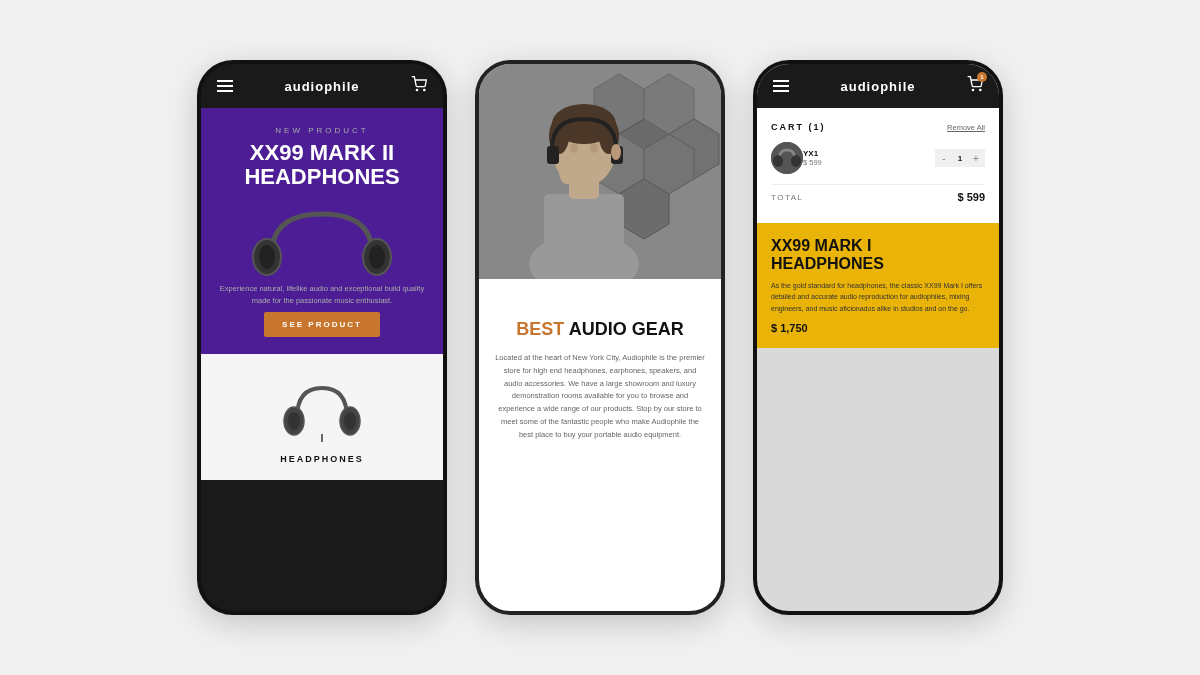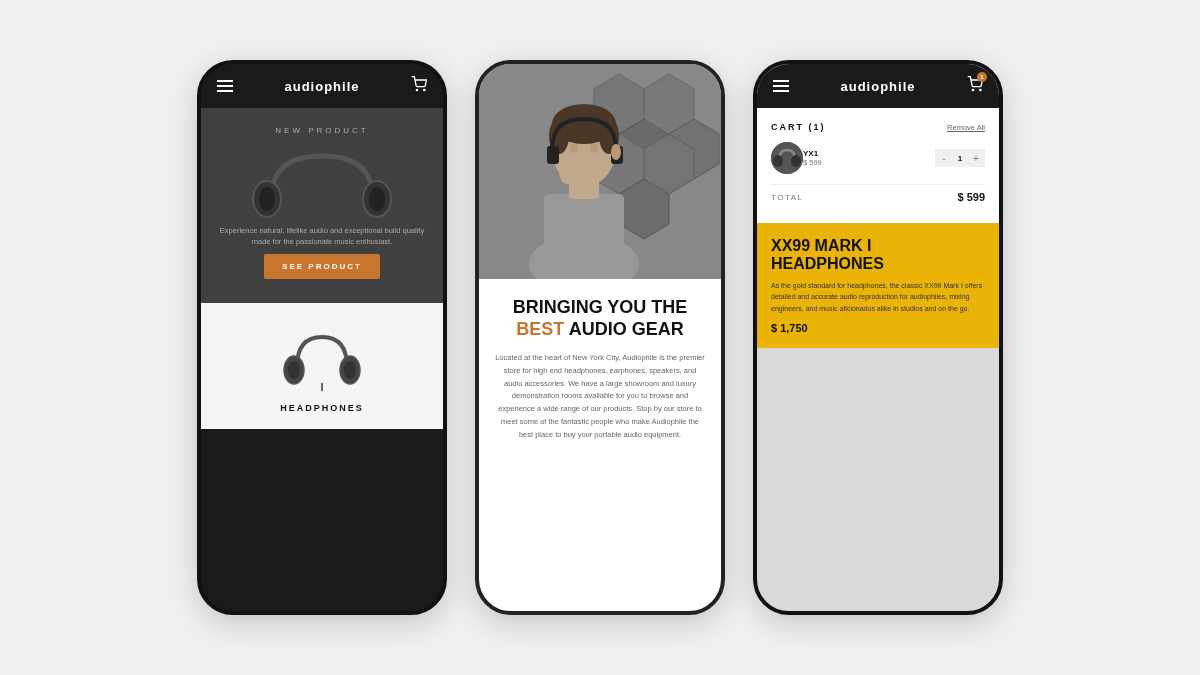--- a/index.html
+++ b/index.html
@@ -53,22 +53,22 @@
     
     .p1-header {
       background: #1a1a1a;
       display: flex;
       align-items: center;
       justify-content: space-between;
       padding: 12px 16px;
       color: #fff;
     }
     .p1-hero {
-      background: #404040;
-      padding: 18px 16px 14px;
+      background: #4c1d95;
+      padding: 18px 16px 7px;
       text-align: center;
       position: relative;
       overflow: hidden;
     }
     .p1-hero-subtitle {
       color: #aaa;
       font-size: 8px;
       letter-spacing: 3px;
       text-transform: uppercase;
       margin-bottom: 6px;
@@ -364,20 +364,24 @@
         <svg class="cart-svg" viewBox="0 0 24 24" fill="none" stroke="white" stroke-width="2">
           <circle cx="9" cy="21" r="1"></circle>
           <circle cx="20" cy="21" r="1"></circle>
           <path d="M1 1h4l2.68 13.39a2 2 0 0 0 2 1.61h9.72a2 2 0 0 0 2-1.61L23 6H6"></path>
         </svg>
       </div>
     </div>
 
     <div class="p1-hero">
       <div class="p1-hero-subtitle">NEW PRODUCT</div>
+      <div class="p1-hero-title">
+        <span>XX99 MARK II
+HEADPHONES</span>
+      </div>
       
       <div class="headphone-hero-img">
         <svg viewBox="0 0 160 80" width="160" height="80">
 
           <path d="M30,55 Q30,15 80,15 Q130,15 130,55" stroke="#555" stroke-width="5" fill="none"></path>
 
           <ellipse cx="25" cy="58" rx="14" ry="18" fill="#333" stroke="#555" stroke-width="2"></ellipse>
           <ellipse cx="25" cy="58" rx="8" ry="12" fill="#222"></ellipse>
 
           <ellipse cx="135" cy="58" rx="14" ry="18" fill="#333" stroke="#555" stroke-width="2"></ellipse>
@@ -440,21 +444,21 @@
 
         <ellipse cx="137" cy="88" rx="5" ry="8" fill="#b89878"></ellipse>
 
         <ellipse cx="95" cy="84" rx="4" ry="5" fill="#a07850" opacity="0.3"></ellipse>
         <ellipse cx="115" cy="84" rx="4" ry="5" fill="#a07850" opacity="0.3"></ellipse>
       </svg>
     </div>
 
     <div class="p2-content">
       <div class="p2-title">
-        <span>BRINGING YOU THE</span><br>
+        <br>
         <span class="p2-title-accent">BEST</span>
         <span> AUDIO GEAR</span>
       </div>
       <p class="p2-desc">Located at the heart of New York City, Audiophile is the premier store for high end headphones, earphones, speakers, and audio accessories. We have a large showroom and luxury demonstration rooms available for you to browse and experience a wide range of our products. Stop by our store to meet some of the fantastic people who make Audiophile the best place to buy your portable audio equipment.</p>
     </div>
   </div>
 
   <div class="phone phone-3">
 
     <div class="p3-header">

